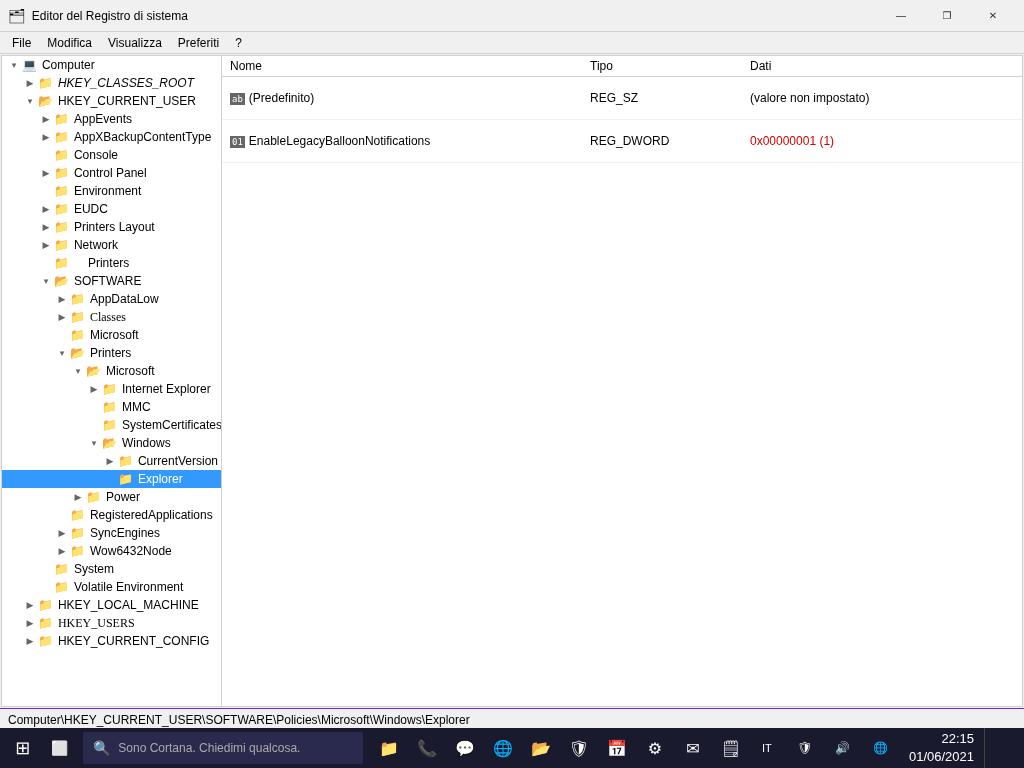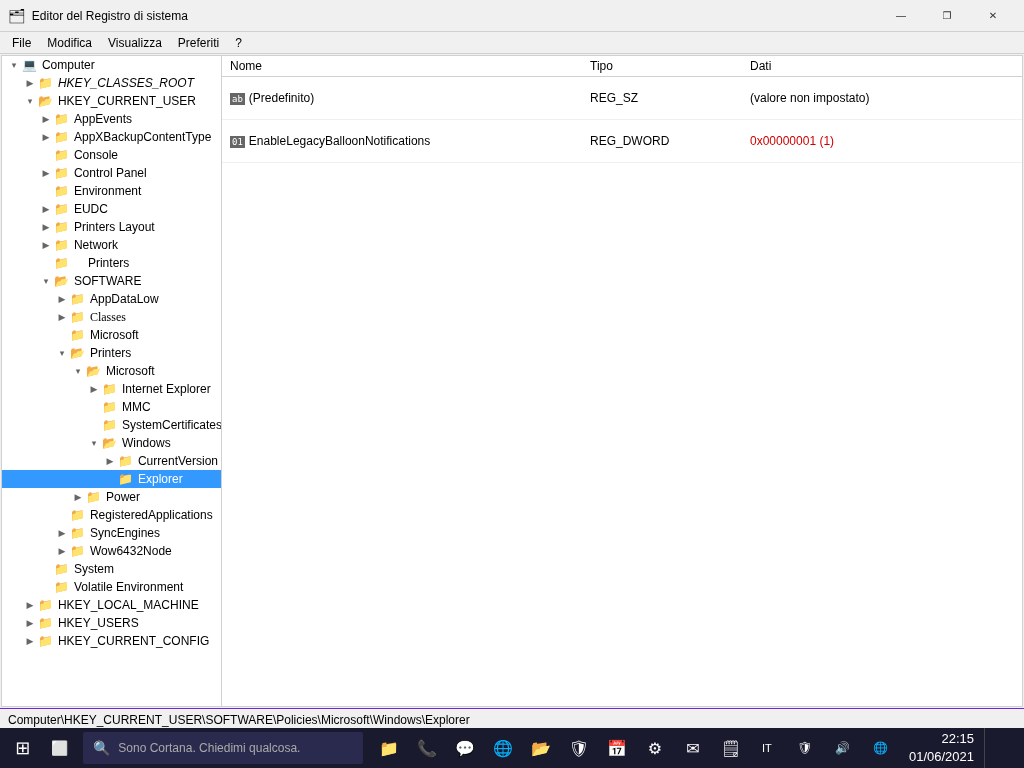--- a/index.html
+++ b/index.html
@@ -333,21 +333,21 @@
         <span style="margin-left: 2px;">Volatile Environment</span>
       </div>
       <div class="tree-item" style="padding-left: 20px;">
         <span class="tree-expand">▶</span>
         <span class="folder-icon">📁</span>
         <span style="margin-left: 2px;">HKEY_LOCAL_MACHINE</span>
       </div>
       <div class="tree-item" style="padding-left: 20px;">
         <span class="tree-expand">▶</span>
         <span class="folder-icon">📁</span>
-        <span style="margin-left: 2px;">HKEY_USERS</span>
+        <span style="margin-left: 2px; font-family: Liberation Serif, serif;">HKEY_USERS</span>
       </div>
       <div class="tree-item" style="padding-left: 20px;">
         <span class="tree-expand">▶</span>
         <span class="folder-icon">📁</span>
         <span style="margin-left: 2px;">HKEY_CURRENT_CONFIG</span>
       </div>
     </div>
 
   <div id="value-panel">
     <table id="value-table">

